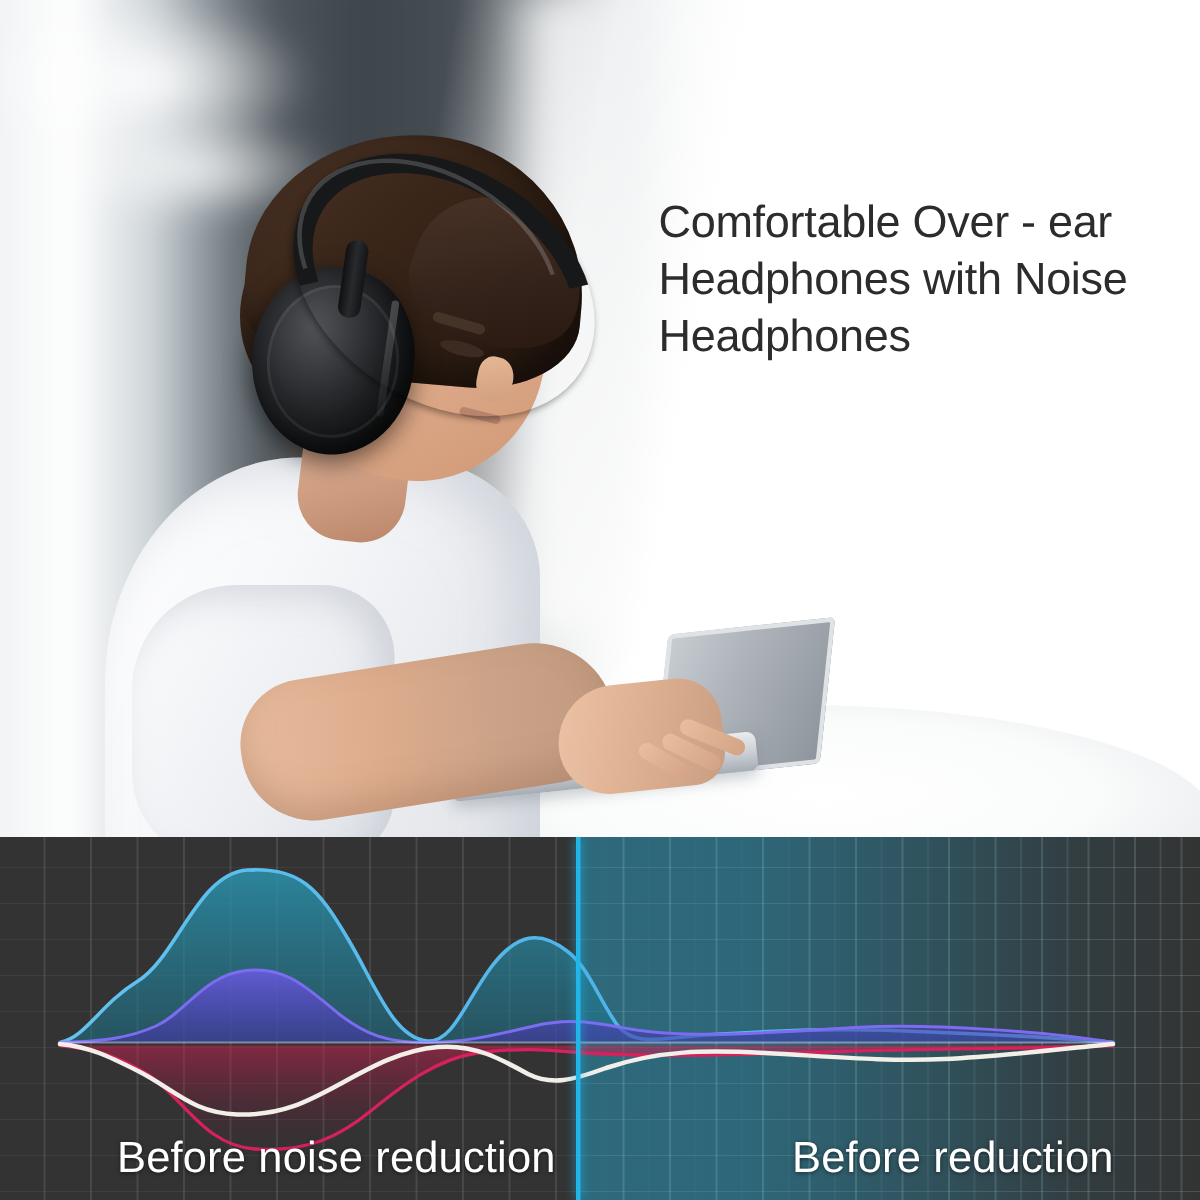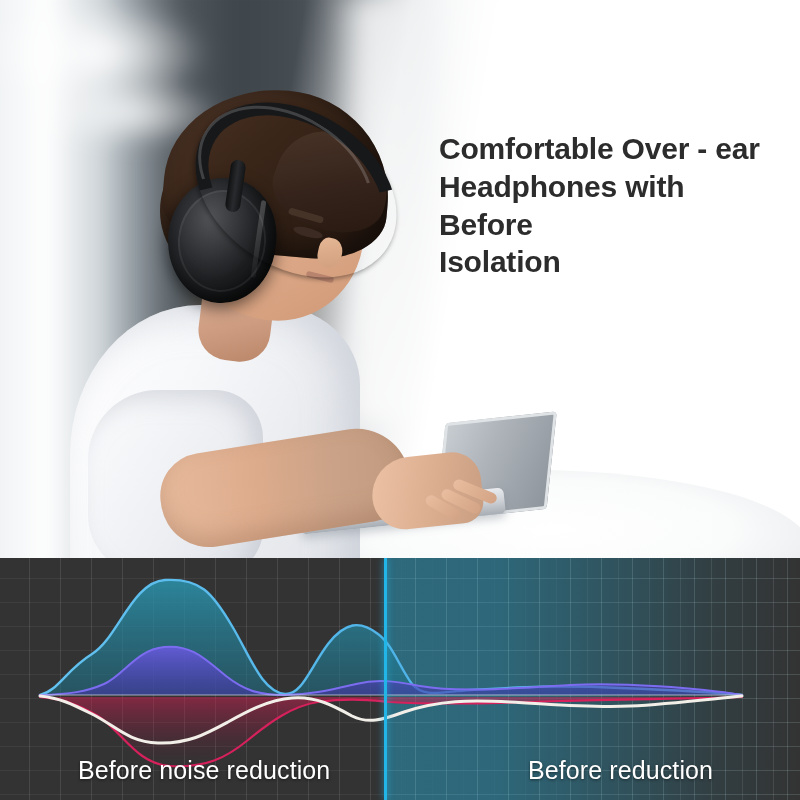--- a/index.html
+++ b/index.html
@@ -128,21 +128,21 @@
   .laptop-keys{position:absolute;left:318px;top:500px;width:150px;height:14px;
     background:repeating-linear-gradient(90deg,#4a4644 0px,#4a4644 12px,#d7dade 12px,#d7dade 15px);
     transform:rotate(-6deg);border-radius:2px;opacity:.9;}
   .laptop-lid{position:absolute;left:440px;top:418px;width:112px;height:96px;
     background:linear-gradient(110deg,#c9ced3 0%,#aeb4ba 40%,#8d949b 100%);
     border-radius:4px;transform:rotate(-6deg) skewX(-12deg);
     box-shadow:inset 0 0 0 3px #dfe3e6;}
 
   
   .headline{position:absolute;left:439px;top:130px;width:330px;
-    font-size:30px;line-height:1.26;font-weight:bold;color:#2c2c2c;
+    font-size:30px;line-height:1.26;font-weight:normal;color:#2c2c2c;
     letter-spacing:-.2px;}
 
   
   .panel{position:absolute;left:0;top:558px;width:800px;height:242px;
     background:#333333;overflow:hidden;}
   .panel-grid{position:absolute;inset:0;
     background-image:
       linear-gradient(to right, rgba(255,255,255,.10) 1px, transparent 1px),
       linear-gradient(to bottom, rgba(255,255,255,.055) 1px, transparent 1px);
     background-size:31px 24px;
@@ -153,21 +153,21 @@
   .panel-teal-grid{position:absolute;left:385px;top:0;width:415px;height:242px;
     background-image:
       linear-gradient(to right, rgba(190,235,240,.16) 1px, transparent 1px),
       linear-gradient(to bottom, rgba(190,235,240,.10) 1px, transparent 1px);
     background-size:31px 24px;
     background-position:-1px -4px;}
   .divider{position:absolute;left:384px;top:0;width:3px;height:242px;
     background:#22b5e8;box-shadow:0 0 7px rgba(34,181,232,.85);}
   .waves{position:absolute;left:0;top:0;width:800px;height:242px;}
 
-  .label{position:absolute;color:#ffffff;font-size:25px;font-weight:normal;
+  .label{position:absolute;color:#ffffff;font-size:29px;font-weight:normal;
     letter-spacing:.1px;text-shadow:0 1px 3px rgba(0,0,0,.55);}
   .label-before{left:78px;top:756px;}
   .label-after{left:528px;top:756px;}
 </style>
 </head>
 <body>
 
 <div class="banner">
 
   <div class="hero">
@@ -202,22 +202,22 @@
     <div class="laptop-base"></div>
     <div class="laptop-keys"></div>
     <div class="forearm"></div>
     <div class="hand"></div>
     <div class="finger" style="left:452px;top:486px;width:46px;transform:rotate(22deg);"></div>
     <div class="finger" style="left:440px;top:496px;width:42px;transform:rotate(26deg);"></div>
     <div class="finger" style="left:424px;top:502px;width:38px;transform:rotate(30deg);"></div>
 
     <div class="headline">
       <div>Comfortable  Over - ear</div>
-      <div>Headphones with Before</div>
-      <div>Isolation</div>
+      <div>Headphones with Noise</div>
+      <div>Headphones</div>
     </div>
   </div>
 
   <div class="panel">
     <div class="panel-grid"></div>
     <div class="panel-teal"></div>
     <div class="panel-teal-grid"></div>
 
     <svg class="waves" viewBox="0 0 800 242" preserveAspectRatio="none">
       <defs>

